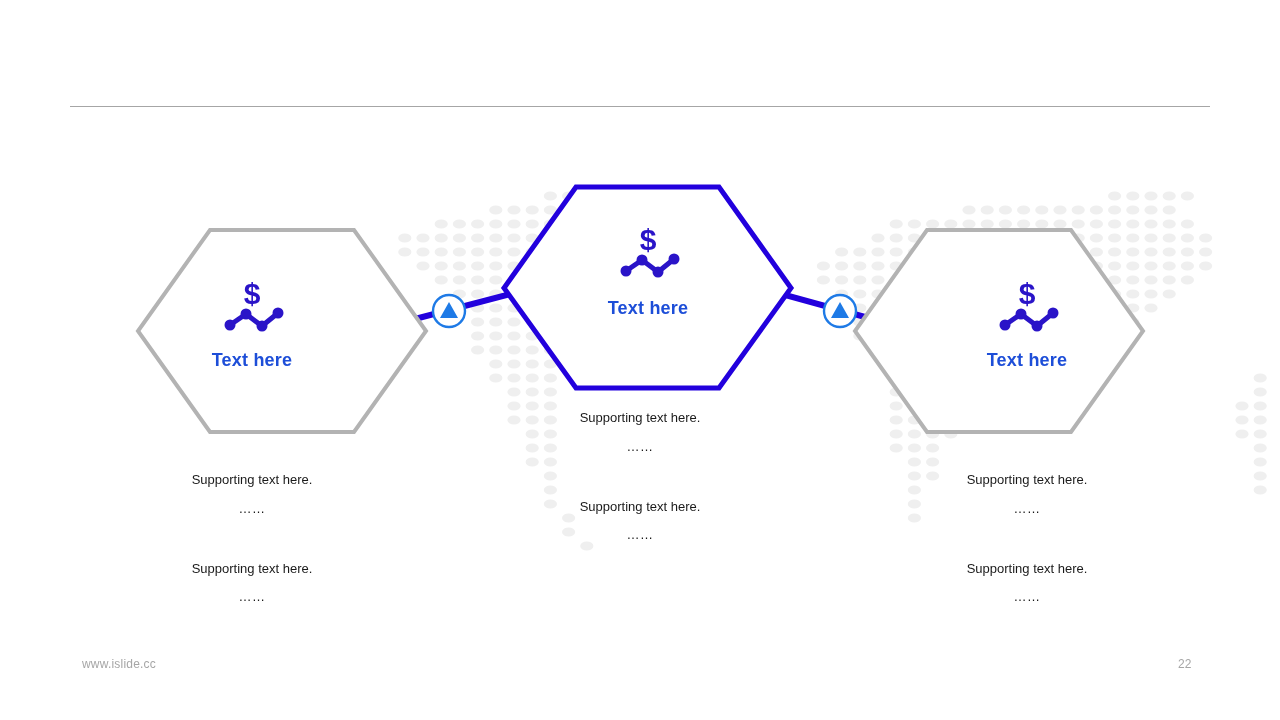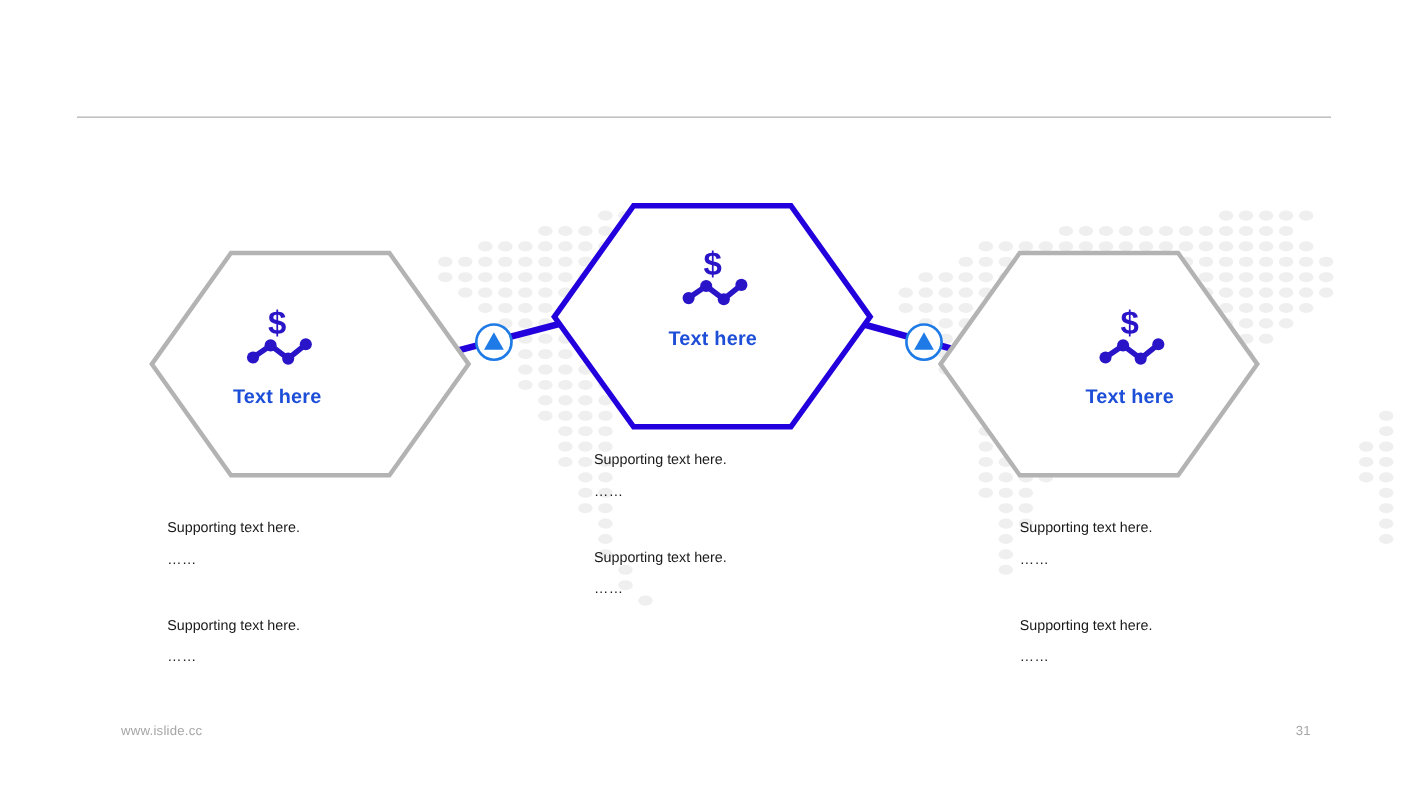--- a/index.html
+++ b/index.html
@@ -61,21 +61,21 @@
     letter-spacing: .2px;
     white-space: nowrap;
   }
   .hex-label.center {
     font-size: 18px;
   }
 
   
   .support-group {
     position: absolute;
-    text-align: left;
+    text-align: center;
   }
   .support-line {
     font-size: 13px;
     color: #1a1a1a;
     line-height: 1.05;
     white-space: nowrap;
   }
   .support-dots {
     font-size: 13px;
     color: #1a1a1a;
@@ -87,21 +87,20 @@
   }
 
   
   .footer-url {
     position: absolute;
     left: 82px;
     top: 657px;
     font-size: 12px;
     color: #a6a6a6;
     letter-spacing: .2px;
-    margin-left: 28px;
   }
   .footer-page {
     position: absolute;
     left: 1178px;
     top: 657px;
     font-size: 12px;
     color: #a6a6a6;
     width: 30px;
     text-align: left;
   }
@@ -610,15 +609,15 @@
       <div class="support-line">Supporting text here.</div>
       <div class="support-dots">……</div>
     </div>
     <div class="support-block">
       <div class="support-line">Supporting text here.</div>
       <div class="support-dots">……</div>
     </div>
   </div>
 
   <div class="footer-url">www.islide.cc</div>
-  <div class="footer-page">31</div>
+  <div class="footer-page">22</div>
 
 </div>
 
 </body></html>

